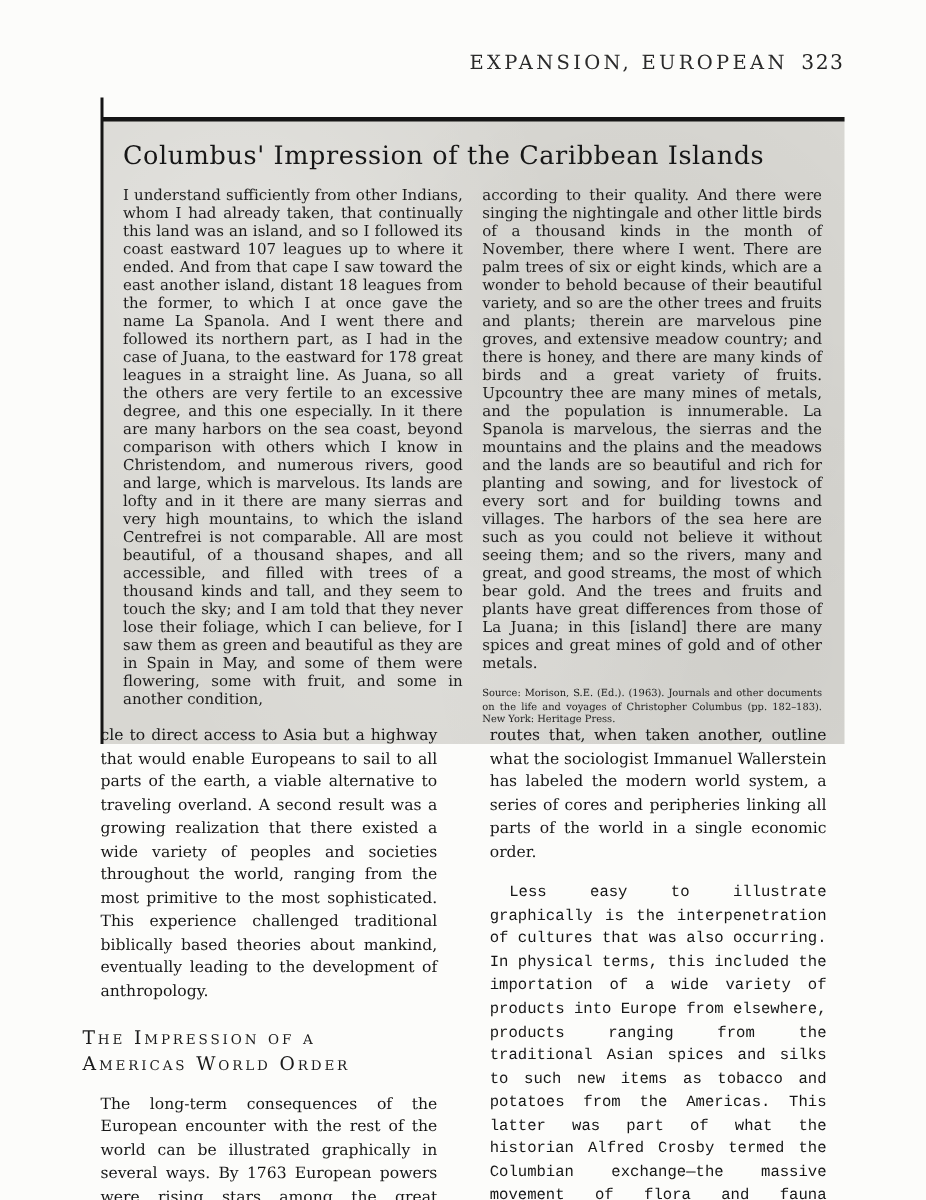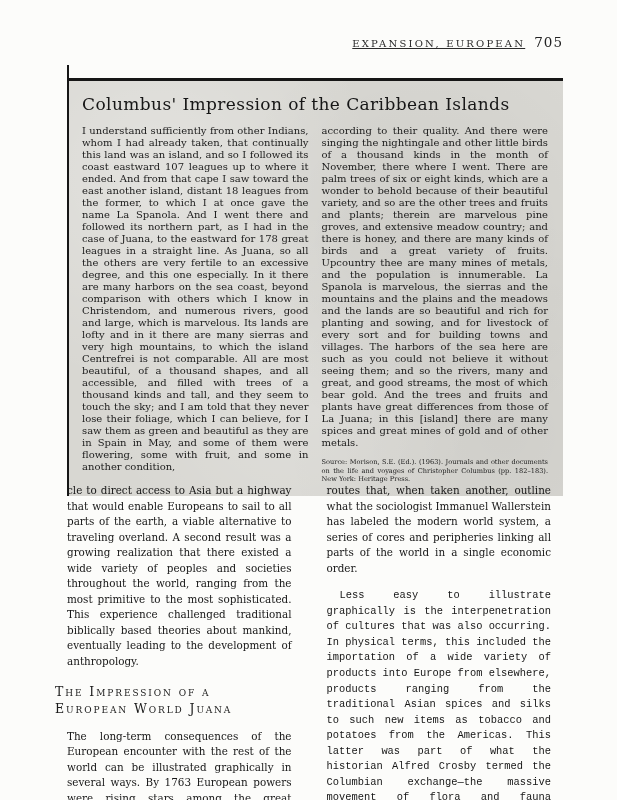--- a/index.html
+++ b/index.html
@@ -11,22 +11,22 @@
     position:relative;
     overflow:hidden;
   }
   .page{position:absolute;inset:0;}
   
   .running-header{
     position:absolute;top:34px;right:54px;
     display:flex;align-items:baseline;gap:9px;
   }
   .running-head{
-    font-size:10px;letter-spacing:2.2px;
-    text-transform:uppercase;color:#2a2a2a;font-weight:500;text-decoration:underline;
+    font-size:13px;letter-spacing:2.2px;
+    text-transform:uppercase;color:#2a2a2a;font-weight:500;
   }
   .page-number{font-size:13.5px;letter-spacing:1px;color:#222;}
   
   .sidebar-box{
     position:absolute;left:68px;top:78px;width:495px;
     box-sizing:border-box;
     background-color:#d8d7d2;
     background-image:
       radial-gradient(circle at 18% 22%, rgba(255,255,255,0.28), transparent 42%),
       radial-gradient(circle at 72% 38%, rgba(0,0,0,0.045), transparent 48%),
@@ -76,21 +76,21 @@
     color:#1b1b1b;
   }
 </style>
 </head>
 <body>
 
 <div class="page">
 
   <div class="running-header">
     <span class="running-head">Expansion, European</span>
-    <span class="page-number">705</span>
+    <span class="page-number">323</span>
   </div>
 
   <div class="sidebar-box">
     <div class="box-left-rule"></div>
     <div class="box-title">Columbus' Impression of the Caribbean Islands</div>
     <div class="box-columns">
       <div class="box-col">
         <p>I understand sufficiently from other Indians, whom I had already taken, that continually this land was an island, and so I followed its coast eastward 107 leagues up to where it ended. And from that cape I saw toward the east another island, distant 18 leagues from the former, to which I at once gave the name La Spanola. And I went there and followed its northern part, as I had in the case of Juana, to the eastward for 178 great leagues in a straight line. As Juana, so all the others are very fertile to an excessive degree, and this one especially. In it there are many harbors on the sea coast, beyond comparison with others which I know in Christendom, and numerous rivers, good and large, which is marvelous. Its lands are lofty and in it there are many sierras and very high mountains, to which the island Centrefrei is not comparable. All are most beautiful, of a thousand shapes, and all accessible, and filled with trees of a thousand kinds and tall, and they seem to touch the sky; and I am told that they never lose their foliage, which I can believe, for I saw them as green and beautiful as they are in Spain in May, and some of them were flowering, some with fruit, and some in another condition,</p>
       </div>
       <div class="box-col">
@@ -98,21 +98,21 @@
         <p class="source-note">Source: Morison, S.E. (Ed.). (1963). Journals and other documents on the life and voyages of Christopher Columbus (pp. 182–183). New York: Heritage Press.</p>
       </div>
     </div>
   </div>
 
   <div class="body-columns">
     <div class="body-col">
       <p>cle to direct access to Asia but a highway that would enable Europeans to sail to all parts of the earth, a viable alternative to traveling overland. A second result was a growing realization that there existed a wide variety of peoples and societies throughout the world, ranging from the most primitive to the most sophisticated. This experience challenged traditional biblically based theories about mankind, eventually leading to the development of anthropology.</p>
       <h2 class="section-heading">
         <span>The Impression of a</span><br>
-        <span>European World Juana</span>
+        <span>Americas World Order</span>
       </h2>
       <p>The long-term consequences of the European encounter with the rest of the world can be illustrated graphically in several ways. By 1763 European powers were rising stars among the great imperial powers that politically dominated, at least nominally, the bulk of the globe. Seen in economic terms, the European encounter with the rest of the world generates a map showing the major trade</p>
     </div>
     <div class="body-col">
       <p>routes that, when taken another, outline what the sociologist Immanuel Wallerstein has labeled the modern world system, a series of cores and peripheries linking all parts of the world in a single economic order.</p>
       <p class="indent">Less easy to illustrate graphically is the interpenetration of cultures that was also occurring. In physical terms, this included the importation of a wide variety of products into Europe from elsewhere, products ranging from the traditional Asian spices and silks to such new items as tobacco and potatoes from the Americas. This latter was part of what the historian Alfred Crosby termed the Columbian exchange—the massive movement of flora and fauna (including agents of disease) in both directions across the Atlantic after the European discovery of the Americas.</p>
       <p class="indent">Above all, the importation of a large amount of precious metal, especially silver, from the Americas had a significant impact on the European economy. Perhaps even more interesting was the fact that so much of that specie</p>
     </div>
   </div>
 

